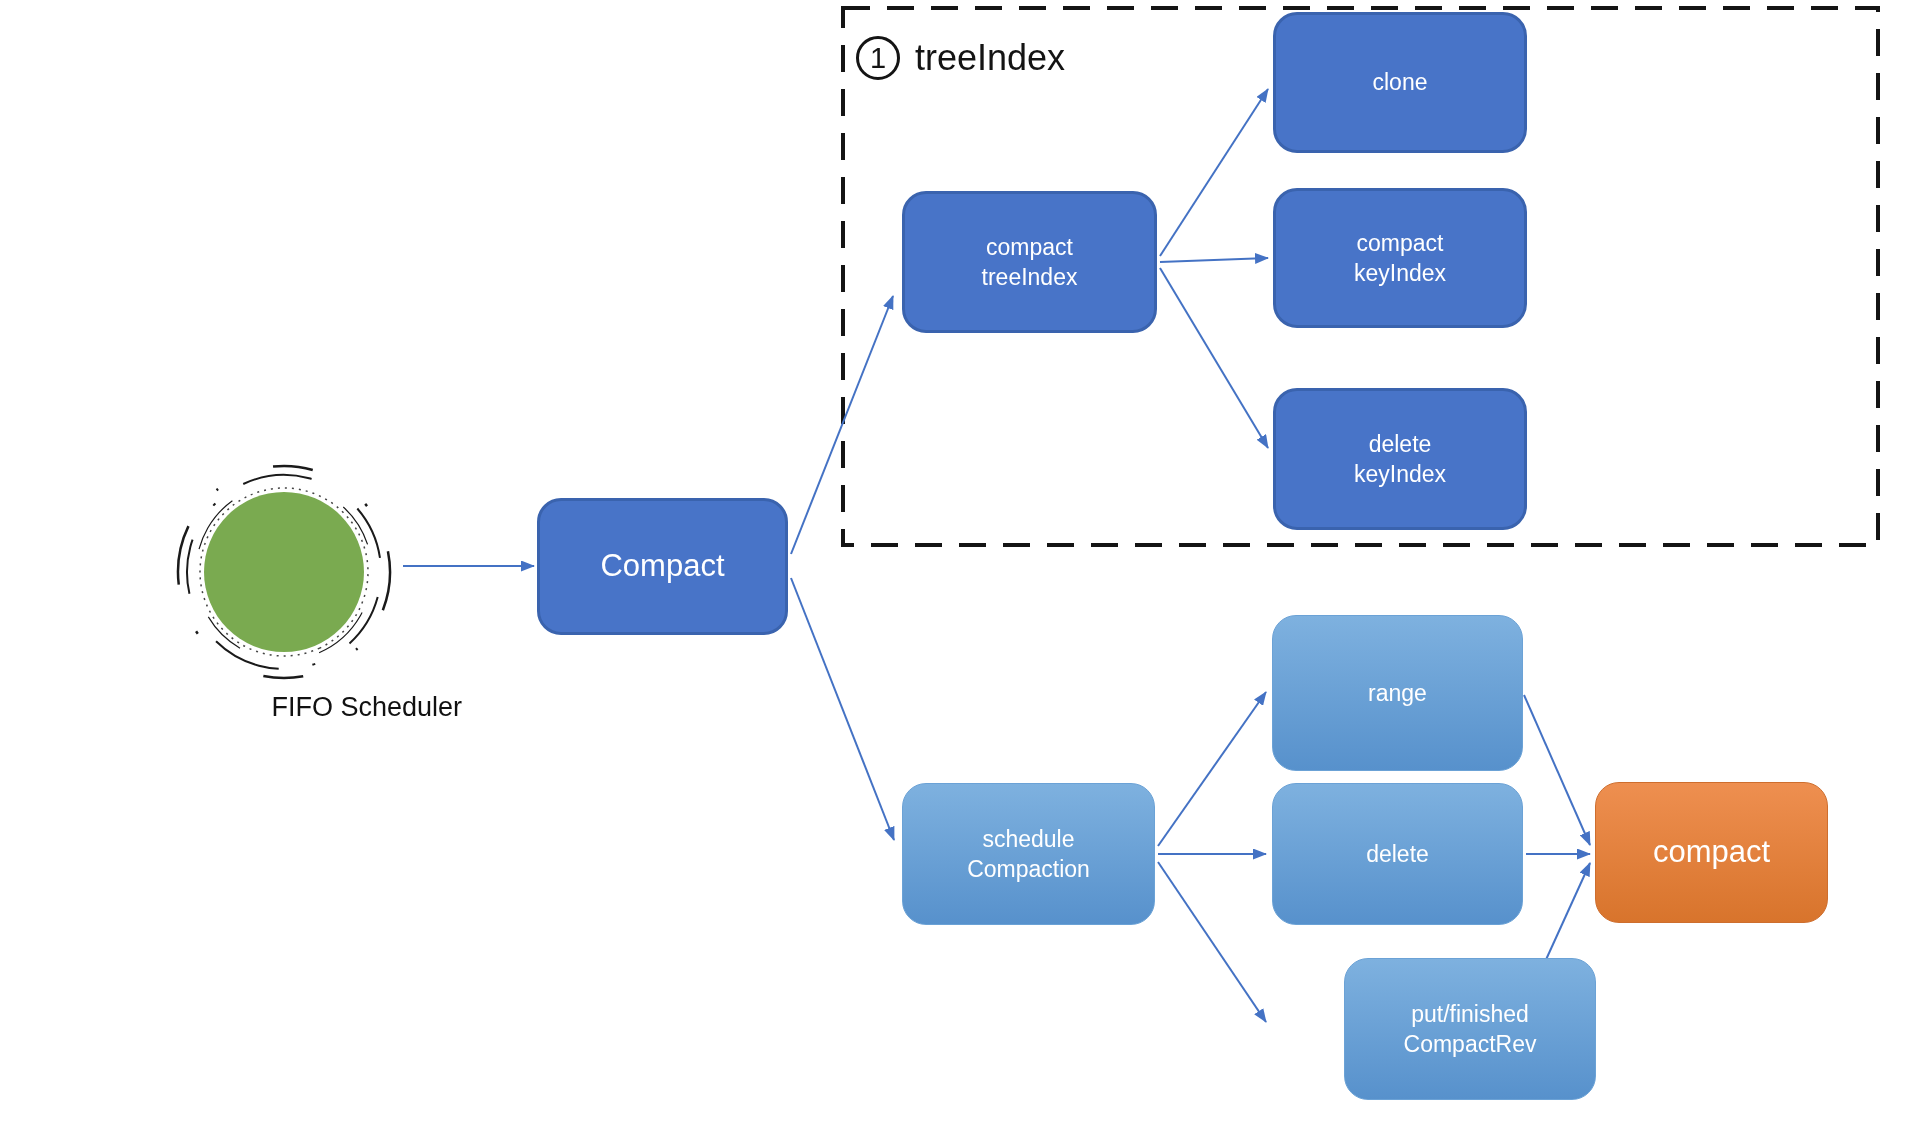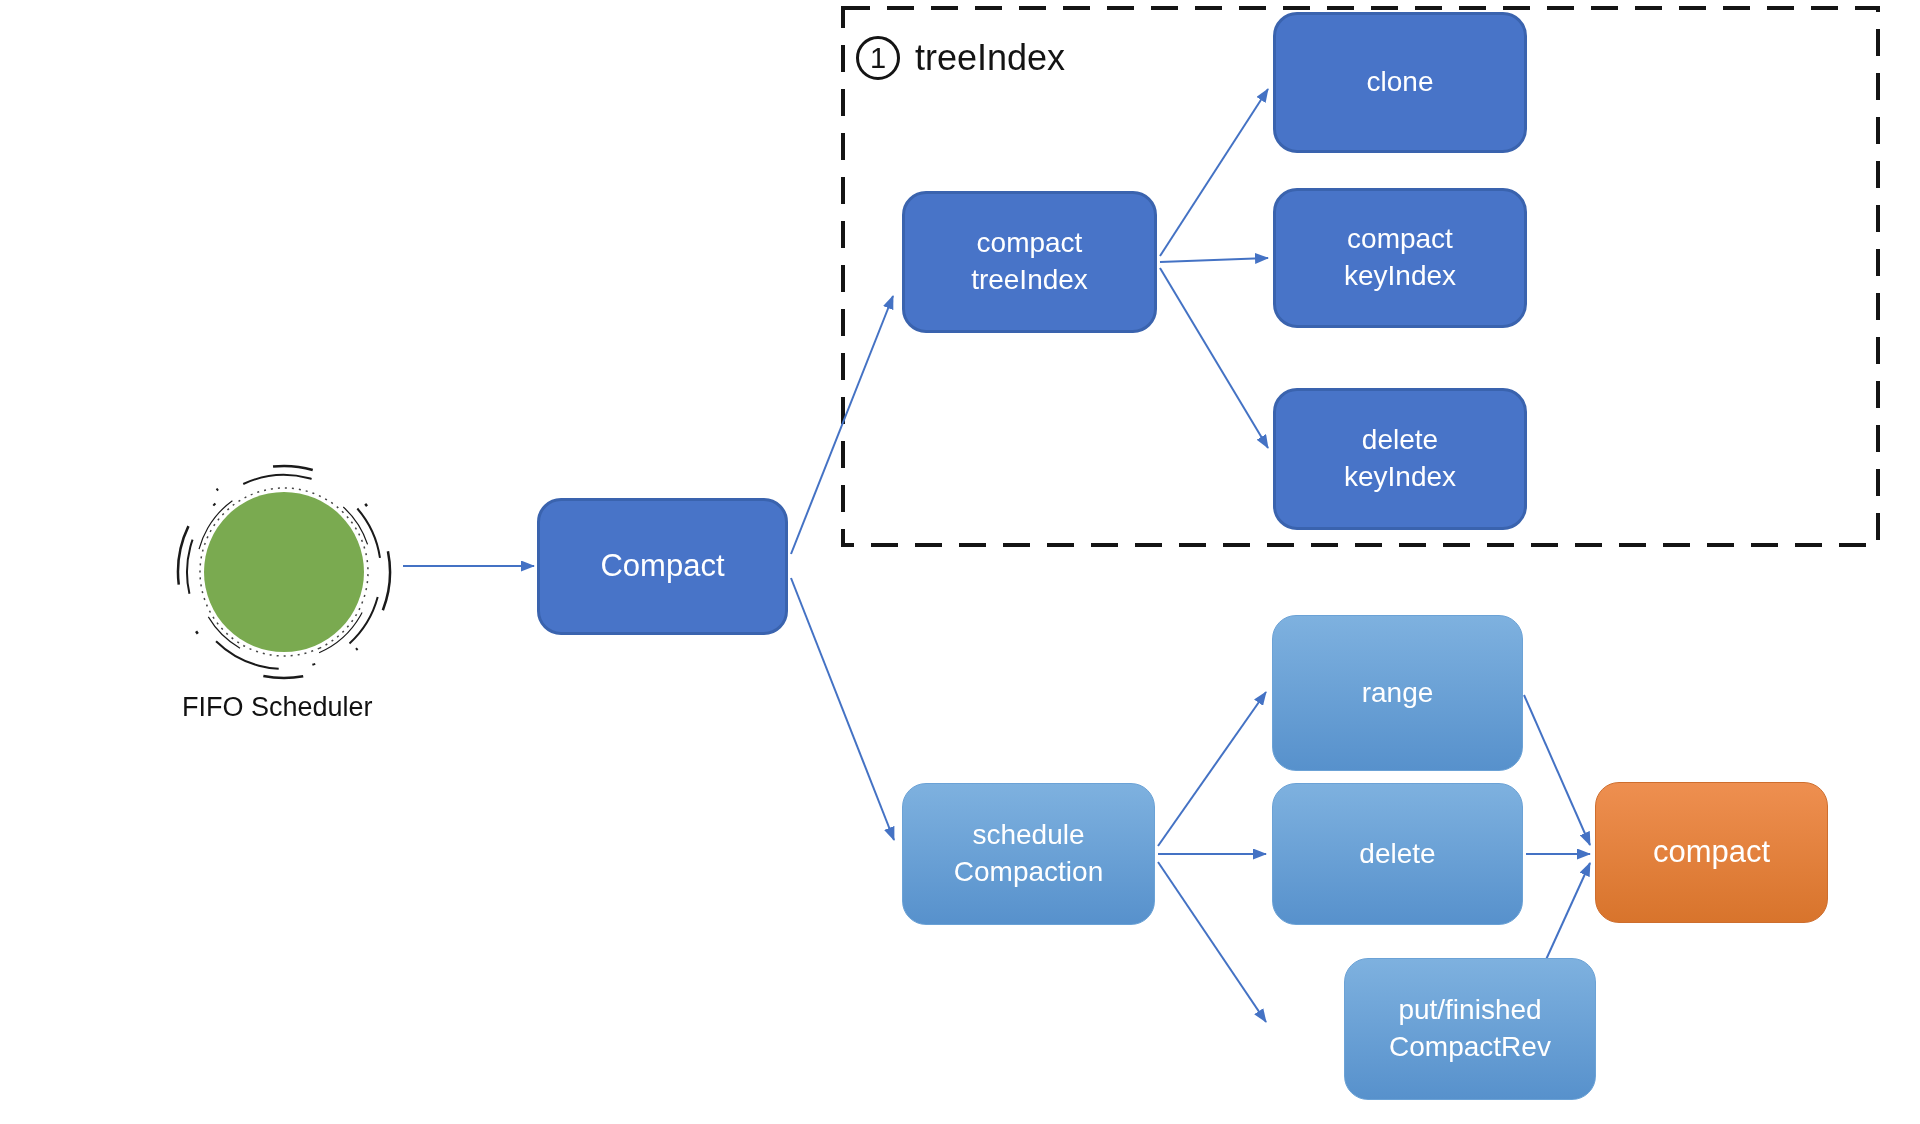--- a/index.html
+++ b/index.html
@@ -11,21 +11,21 @@
     overflow:hidden;
   }
   .layer{position:absolute;left:0;top:0;}
   .node{
     position:absolute;
     display:flex;align-items:center;justify-content:center;
     text-align:center;
     color:#ffffff;
     border-radius:24px;
     white-space:pre-line;
-    font-size:28px;
+    font-size:23px;
     line-height:1.32;
     box-sizing:border-box;
   }
   .dark{
     background:#4874C8;
     border:3px solid #3A63AE;
   }
   .light{
     background:linear-gradient(180deg,#7EB1DF 0%,#5791CC 100%);
     border:1px solid #6BA2D6;
@@ -53,21 +53,21 @@
     width:44px;height:44px;
     border:3px solid #141414;
     border-radius:50%;
     display:flex;align-items:center;justify-content:center;
     font-size:29px;
     box-sizing:border-box;
   }
   .group-label-text{font-size:36px;}
   .fifo-label{
     position:absolute;left:182px;top:692px;width:280px;
-    text-align:left;
+    text-align:right;
     color:#111111;
     font-size:27px;
   }
 </style>
 </head>
 <body>
 
 <div class="canvas">
 
   <svg class="layer" width="1920" height="1124" viewBox="0 0 1920 1124">

